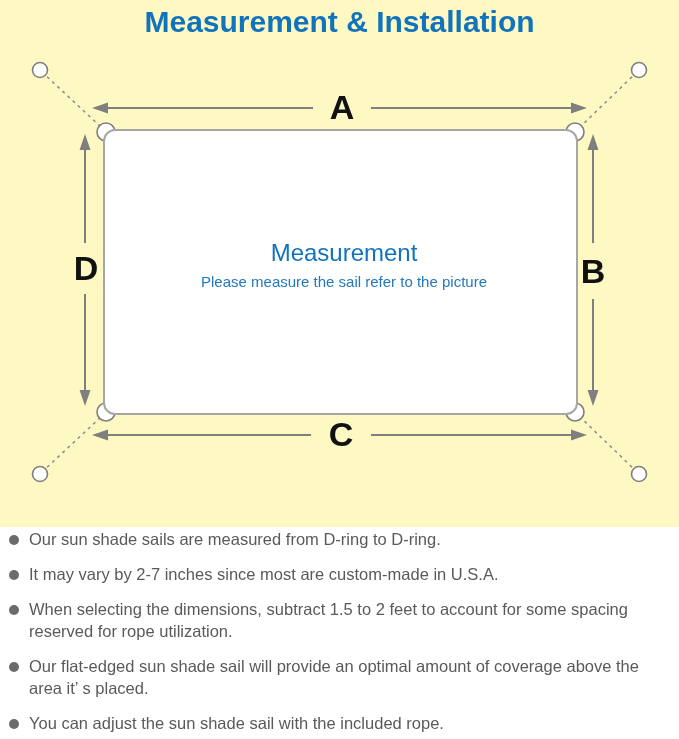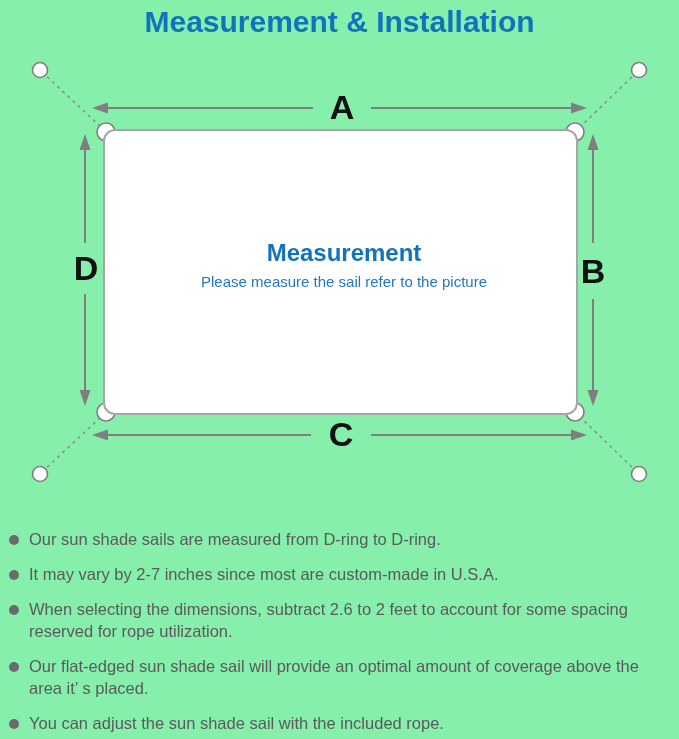--- a/index.html
+++ b/index.html
@@ -7,22 +7,22 @@
     padding: 0;
     background: #ffffff;
     width: 679px;
     height: 739px;
     overflow: hidden;
     font-family: "Liberation Sans", sans-serif;
   }
   .page {
     position: relative;
     width: 679px;
-    height: 739px;
-    background: #86efac;
+    height: 527px;
+    background: #fef9c3;
   }
   .main-title {
     margin: 0;
     padding-top: 5px;
     text-align: center;
     font-size: 30px;
     font-weight: 700;
     color: #1273bd;
     letter-spacing: 0px;
   }
@@ -52,21 +52,21 @@
   .center-text {
     position: absolute;
     left: 344px;
     top: 188px;
     transform: translateX(-50%);
     text-align: center;
     white-space: nowrap;
   }
   .center-title {
     font-size: 24px;
-    font-weight: 700;
+    font-weight: 400;
     color: #1273bd;
     margin: 0 0 6px 0;
   }
   .center-subtitle {
     font-size: 15px;
     font-weight: 400;
     color: #2578bd;
     margin: 0;
     text-align: right;
   }
@@ -165,21 +165,21 @@
     <li class="bullet-item">
       <span class="bullet-dot"></span>
       <span class="bullet-text">Our sun shade sails are measured from D-ring to D-ring.</span>
     </li>
     <li class="bullet-item">
       <span class="bullet-dot"></span>
       <span class="bullet-text">It may vary by 2-7 inches since most are custom-made in U.S.A.</span>
     </li>
     <li class="bullet-item">
       <span class="bullet-dot"></span>
-      <span class="bullet-text">When selecting the dimensions, subtract 2.6 to 2 feet to account for some spacing reserved for rope utilization.</span>
+      <span class="bullet-text">When selecting the dimensions, subtract 1.5 to 2 feet to account for some spacing reserved for rope utilization.</span>
     </li>
     <li class="bullet-item">
       <span class="bullet-dot"></span>
       <span class="bullet-text">Our flat-edged sun shade sail will provide an optimal amount of coverage above the area it’ s placed.</span>
     </li>
     <li class="bullet-item">
       <span class="bullet-dot"></span>
       <span class="bullet-text">You can adjust the sun shade sail with the included rope.</span>
     </li>
   </ul>

